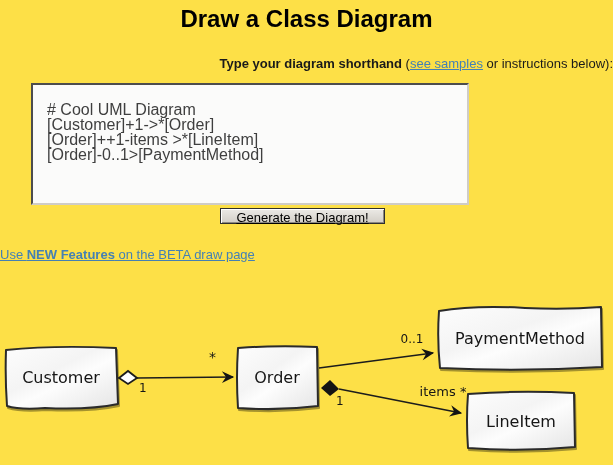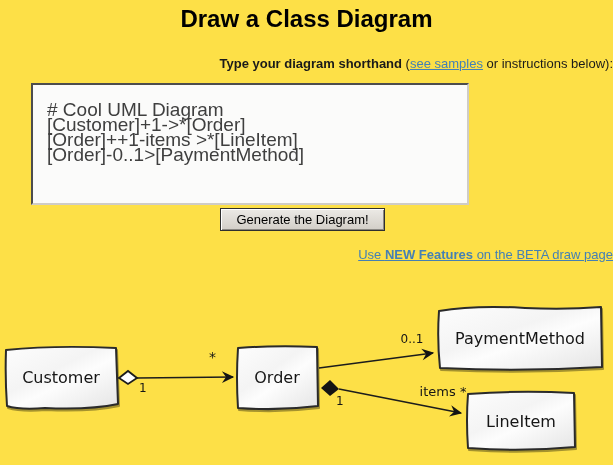--- a/index.html
+++ b/index.html
@@ -6,29 +6,29 @@
   .page{position:relative;width:613px;height:465px;background:#fde047;overflow:hidden;
         font-family:"Liberation Sans",sans-serif;color:#1a1a1a;}
   .title{position:absolute;top:5px;left:0;width:613px;margin:0;text-align:center;
          font-size:24px;font-weight:bold;color:#000;}
   .prompt{position:absolute;top:56px;left:0;width:613px;margin:0;text-align:right;
           font-size:13px;color:#1a1a1a;}
   .prompt b{font-weight:bold;}
   a.link{color:#4580b4;text-decoration:underline;cursor:pointer;}
   .shorthand{position:absolute;left:31px;top:83px;width:438px;height:122px;box-sizing:border-box;
              background:#fbfbfa;border:2px solid;border-color:#4d4d4d #cfccc6 #cfccc6 #4d4d4d;
-             padding:17px 14px;font-family:"Liberation Sans",sans-serif;font-size:19px;
+             padding:17px 14px;font-family:"Liberation Sans",sans-serif;font-size:16px;
              line-height:15px;color:#3f3f3f;resize:none;overflow:hidden;white-space:pre;}
-  .generate{position:absolute;left:220px;top:208px;min-width:165px;height:23px;
+  .generate{position:absolute;left:220px;top:208px;min-width:165px;height:16px;
             background:linear-gradient(#eceae6,#d2cec7);
             border:1px solid #2f2f2f;border-radius:0;
             box-shadow:inset 1px 1px 0 #ffffff,inset -1px -1px 0 #8a8782;
             font-family:"Liberation Sans",sans-serif;font-size:13px;color:#000;
-            padding:1px 8px;cursor:pointer;}
-  .beta{position:absolute;top:247px;left:0;width:613px;margin:0;text-align:right;font-size:13px;}
+            padding:1px 8px;cursor:pointer;text-decoration:underline;}
+  .beta{position:absolute;top:247px;left:0;width:613px;margin:0;text-align:left;font-size:13px;}
   .beta b{font-weight:bold;}
   .diagram{position:absolute;left:0;top:0;width:613px;height:465px;pointer-events:none;}
   .sketchbox{stroke:#2a2a2a;stroke-width:2;stroke-linejoin:round;
              filter:drop-shadow(1px 2px 0.6px rgba(0,0,0,0.35));}
   .rel{stroke:#1c1c1c;stroke-width:1.6;fill:none;}
   .hand{font-family:"DejaVu Sans",sans-serif;fill:#161616;}
   .clsname{font-size:16px;}
   .mult{font-size:12px;}
   .star{font-size:14px;}
 </style>

